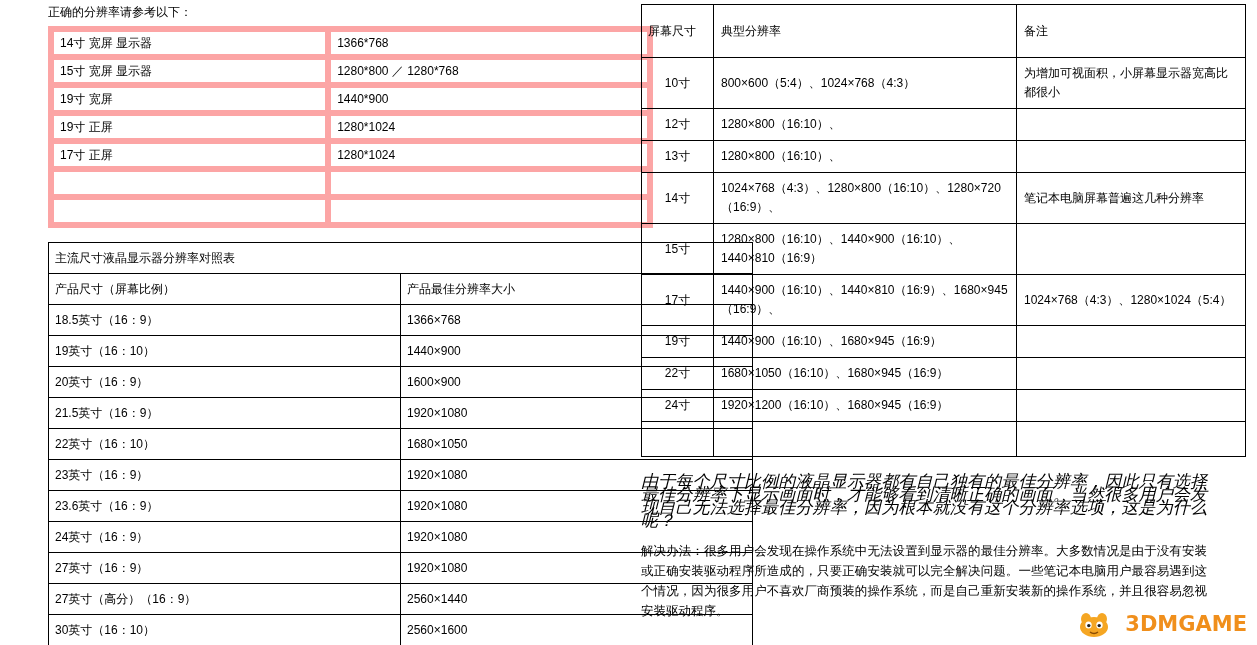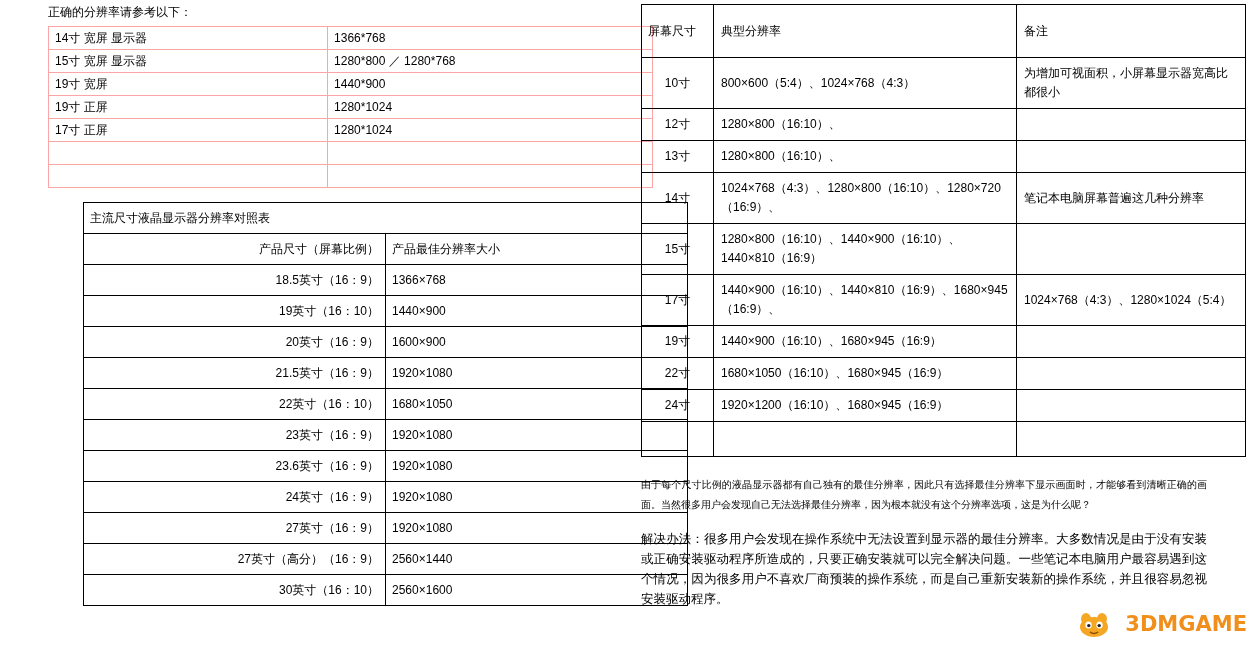--- a/index.html
+++ b/index.html
@@ -38,48 +38,47 @@
     font-size: 12px;
     line-height: 16px;
     margin: 4px 0 6px 0;
   }
   table {
     border-collapse: collapse;
     table-layout: fixed;
     width: 100%;
   }
   table.t1 td {
-    border: 1px solid #fca5a5;
+    border: 6px solid #fca5a5;
     font-size: 12px;
     padding: 4px 6px;
     height: 14px;
     vertical-align: middle;
     line-height: 14px;
   }
   table.t1 .c1 { width: 230px; }
   table.t1 .c2 { width: 270px; }
 
   .spacer { height: 14px; }
 
   table.t2 {
-    width: 605px;
-    margin-left: 35px;
+    width: 705px;
   }
   table.t2 td {
     border: 1px solid #000000;
     font-size: 12px;
     padding: 6px 6px;
     height: 18px;
     vertical-align: middle;
     line-height: 16px;
   }
   table.t2 .title-cell {
     font-weight: normal;
   }
-  table.t2 .c1 { width: 333px; text-align: right; }
+  table.t2 .c1 { width: 333px; }
   table.t2 .c2 { width: 270px; }
 
   table.t3 {
     width: 566px;
   }
   table.t3 td {
     border: 1px solid #000000;
     font-size: 12px;
     padding: 6px 7px;
     vertical-align: middle;
@@ -90,24 +89,25 @@
   table.t3 .col-note { width: 214px; }
   table.t3 .hdr td { height: 40px; }
   table.t3 .hdr .h-size {
     text-align: left;
     padding-left: 6px;
     line-height: 18px;
   }
   table.t3 .empty-row td { height: 22px; }
 
   .para {
-    font-size: 10px;
-    line-height: 20px;
+    font-size: 17px;
+    line-height: 13px;
     margin-top: 18px;
     text-align: justify;
+    font-style: italic;
   }
   .para2 {
     font-size: 12.5px;
     line-height: 20px;
     margin-top: 14px;
     text-align: justify;
   }
 
   
   .logo {

